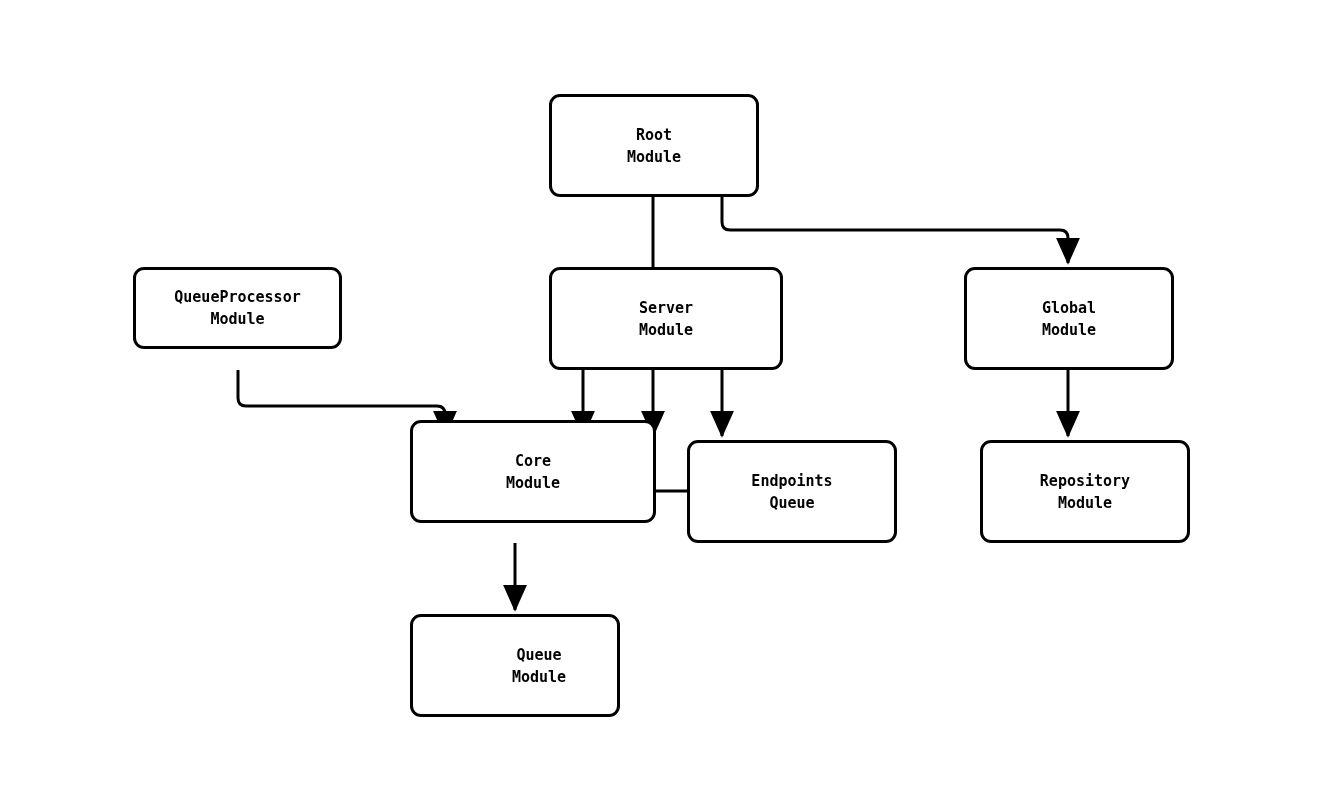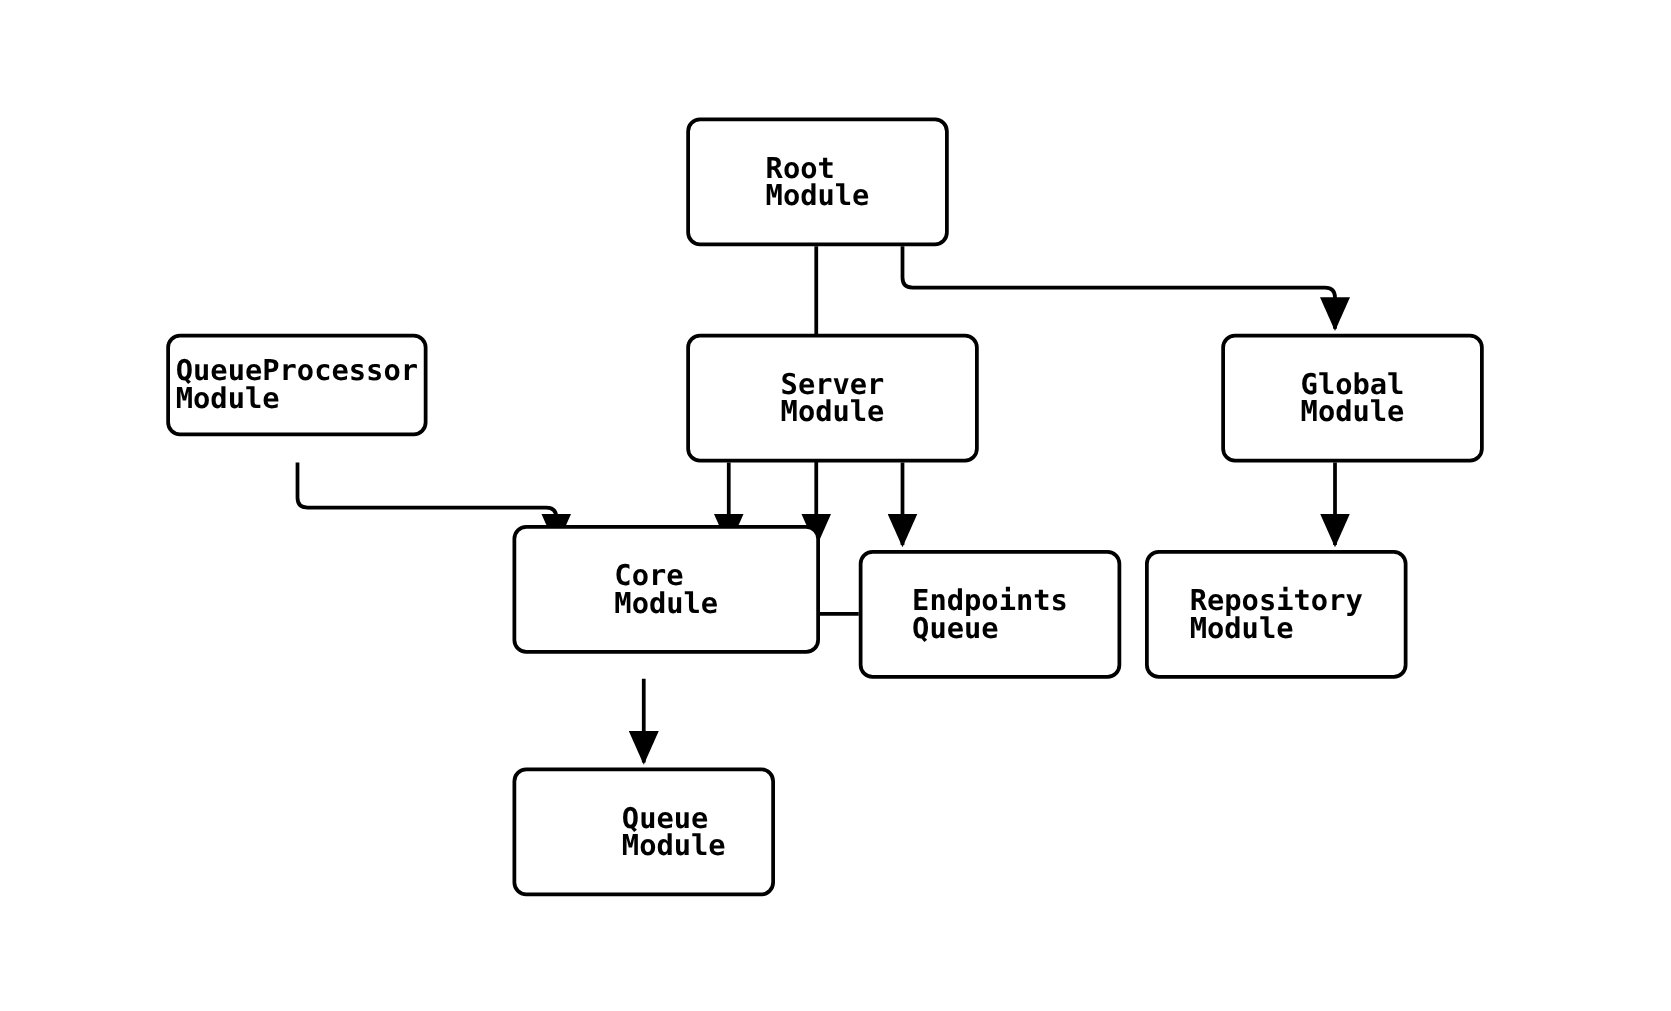--- a/index.html
+++ b/index.html
@@ -28,25 +28,25 @@
     box-sizing: border-box;
     background: #ffffff;
     border: 3px solid #000000;
     border-radius: 11px;
     display: flex;
     align-items: center;
     justify-content: center;
   }
   .node-label {
     font-family: "DejaVu Sans Mono", "Liberation Mono", monospace;
-    font-size: 23px;
+    font-size: 15px;
     font-weight: bold;
     line-height: 22px;
     color: #000000;
-    text-align: left;
+    text-align: center;
     white-space: pre;
     letter-spacing: 0px;
   }
 </style>
 </head>
 <body>
 
 <div id="canvas">
 
   <svg id="edges" viewBox="0 0 1337 809" width="1337" height="809" xmlns="http://www.w3.org/2000/svg">
@@ -81,36 +81,36 @@
   <div class="node" style="left:133px; top:267px; width:209px; height:82px;">
     <div class="node-label">QueueProcessor
 Module</div>
   </div>
 
   <div class="node" style="left:549px; top:267px; width:234px; height:103px;">
     <div class="node-label">Server
 Module</div>
   </div>
 
-  <div class="node" style="left:964px; top:267px; width:210px; height:103px;margin-left:13px;">
+  <div class="node" style="left:964px; top:267px; width:210px; height:103px;">
     <div class="node-label">Global
 Module</div>
   </div>
 
   <div class="node" style="left:410px; top:420px; width:246px; height:103px;">
     <div class="node-label">Core
 Module</div>
   </div>
 
   <div class="node" style="left:687px; top:440px; width:210px; height:103px;">
     <div class="node-label">Endpoints
 Queue</div>
   </div>
 
-  <div class="node" style="left:916px; top:440px; width:210px; height:103px;">
+  <div class="node" style="left:980px; top:440px; width:210px; height:103px;">
     <div class="node-label">Repository
 Module</div>
   </div>
 
   <div class="node" style="left:410px; top:614px; width:210px; height:103px;padding-left:48px;">
     <div class="node-label">Queue
 Module</div>
   </div>
 
 </div>

